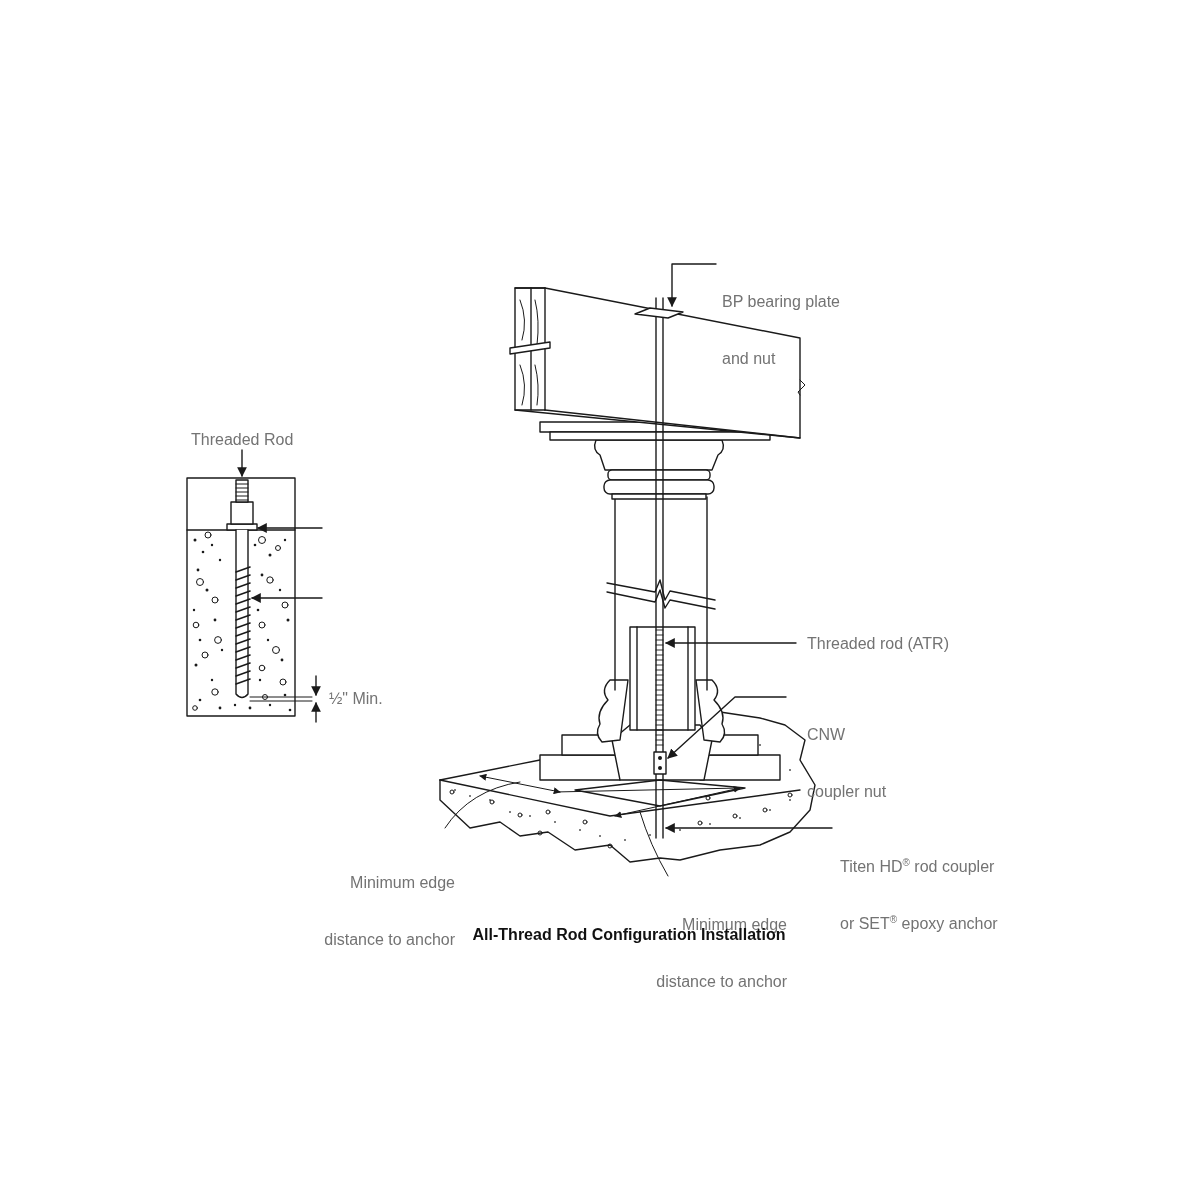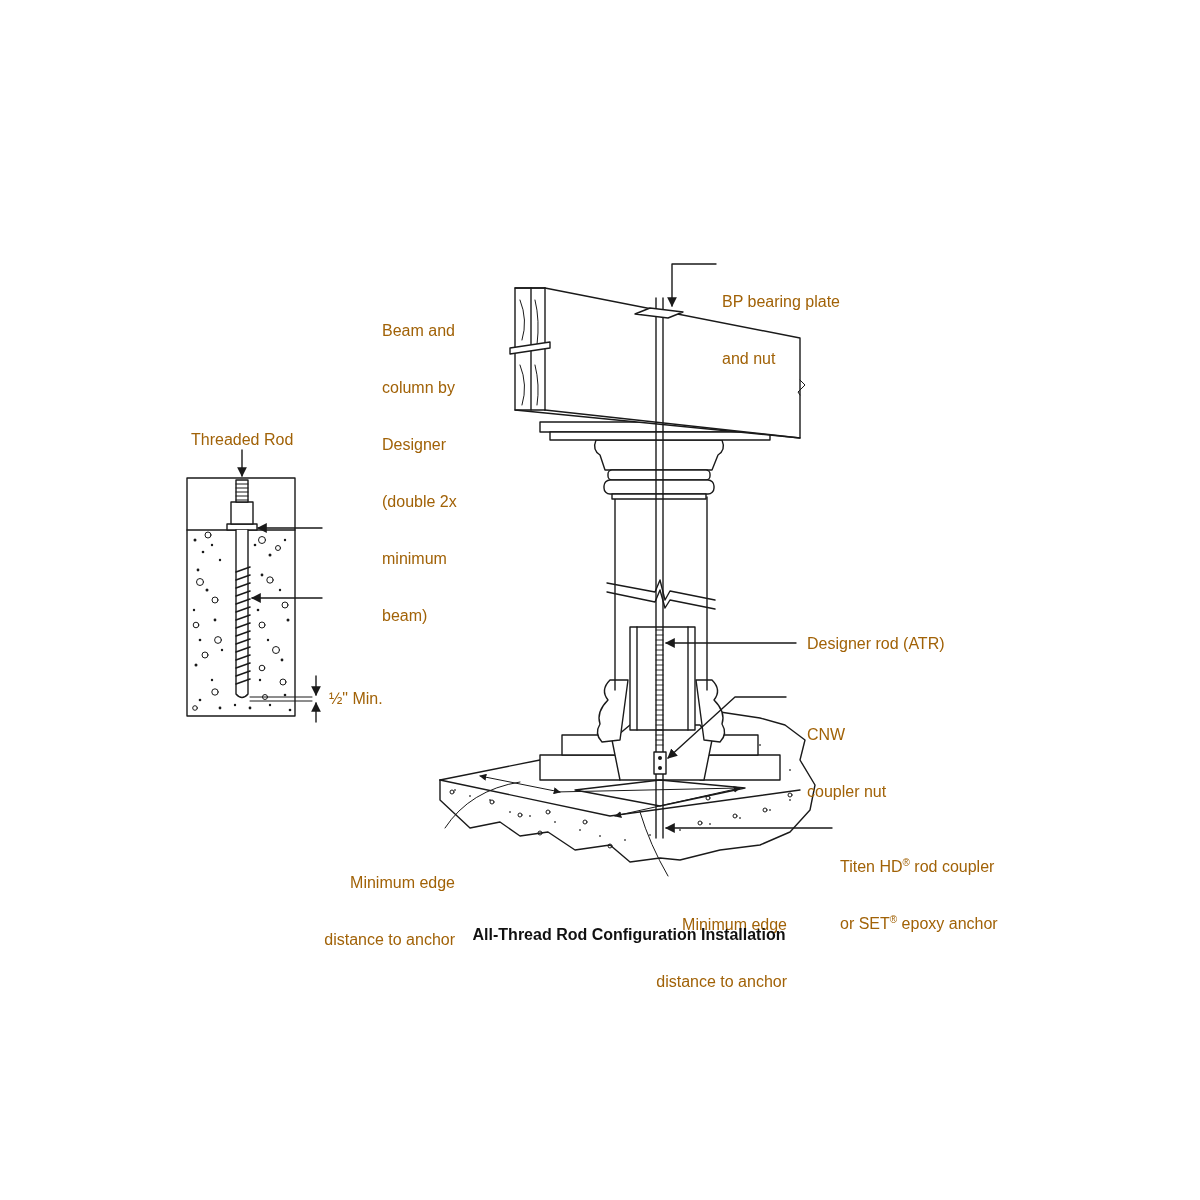--- a/index.html
+++ b/index.html
@@ -1,18 +1,18 @@
 <!DOCTYPE html>
 <html><head>
 <meta charset="utf-8">
 <style>
   html, body { margin: 0; padding: 0; background: #ffffff; }
   .canvas { position: relative; width: 1200px; height: 1200px; background: #ffffff; overflow: hidden; }
   svg.art { position: absolute; left: 0; top: 0; }
-  .lbl { position: absolute; font-family: "Liberation Sans", sans-serif; font-size: 16px; line-height: 19px; color: #a16207; white-space: pre; }
+  .lbl { position: absolute; font-family: "Liberation Sans", sans-serif; font-size: 16px; line-height: 19px; color: #737373; white-space: pre; }
   .lbl sup { font-size: 10px; line-height: 0; vertical-align: 6px; }
   .right { text-align: right; }
   .caption { position: absolute; font-family: "Liberation Sans", sans-serif; font-size: 16px; font-weight: bold; color: #111; left: 0; width: 1258px; text-align: center; top: 926px; }
 </style>
 </head>
 <body>
 
 <div class="canvas">
 
   <svg class="art" width="1200" height="1200" viewBox="0 0 1200 1200" fill="none" stroke="#1a1a1a" stroke-width="1.4" stroke-linejoin="round" stroke-linecap="round">
@@ -256,33 +256,25 @@
 
     <path d="M716,264 L672,264 L672,306" marker-end="url(#arr)"></path>
     <line x1="796" y1="643" x2="666" y2="643" marker-end="url(#arr)"></line>
     <path d="M786,697 L735,697 L668,758" marker-end="url(#arr)"></path>
     <line x1="832" y1="828" x2="666" y2="828" marker-end="url(#arr)"></line>
   </svg>
 
   <div class="lbl" style="left:191px; top:430px;">Threaded Rod</div>
   <div class="lbl" style="left:329px; top:689px;">½" Min.</div>
 
-  <div class="lbl" style="left:382px; top:283px;">
-    <div>Beam and</div>
-    <div>column by</div>
-    <div>Designer</div>
-    <div>(double 2x</div>
-    <div>minimum</div>
-    <div>beam)</div>
-  </div>
   <div class="lbl" style="left:722px; top:254px;">
     <div>BP bearing plate</div>
     <div>and nut</div>
   </div>
-  <div class="lbl" style="left:807px; top:634px;">Designer rod (ATR)</div>
+  <div class="lbl" style="left:807px; top:634px;">Threaded rod (ATR)</div>
   <div class="lbl" style="left:807px; top:687px;">
     <div>CNW</div>
     <div>coupler nut</div>
   </div>
   <div class="lbl" style="left:840px; top:819px;">
     <div><span>Titen HD</span><sup>®</sup><span> rod coupler</span></div>
     <div><span>or SET</span><sup>®</sup><span> epoxy anchor</span></div>
   </div>
   <div class="lbl right" style="left:300px; width:155px; top:835px;">
     <div>Minimum edge</div>

